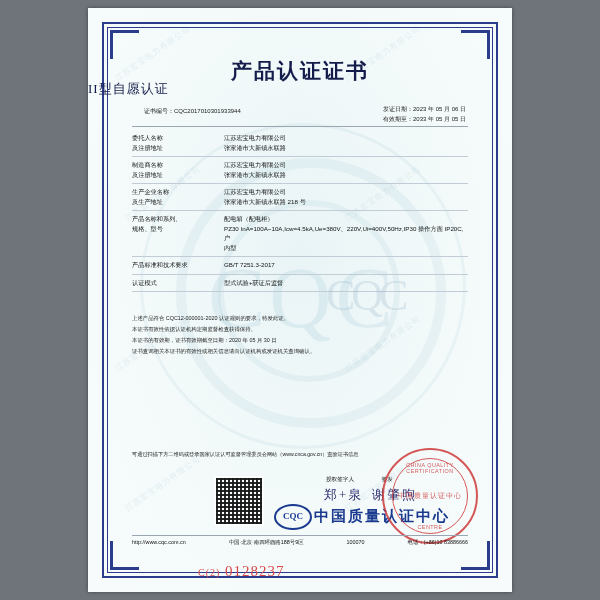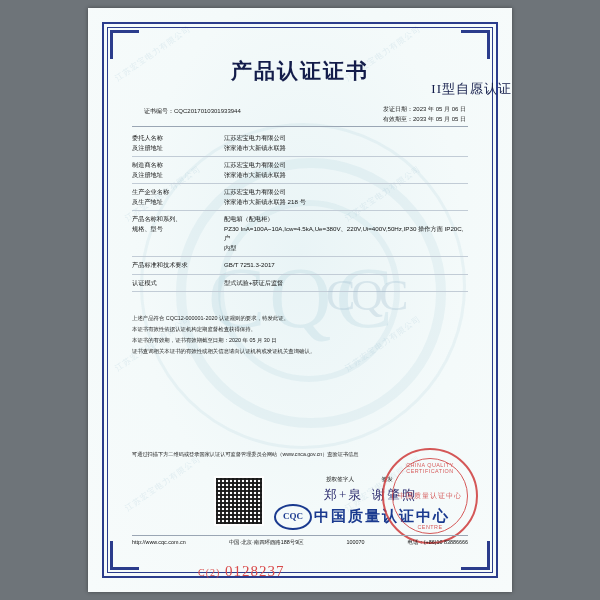--- a/index.html
+++ b/index.html
@@ -84,21 +84,21 @@
     text-align: center;
     font-family: "Liberation Serif", serif;
     font-weight: bold;
     font-size: 21px;
     color: #131c4a;
     letter-spacing: 2px;
   }
   .subtitle {
     position: absolute;
     top: 72px; left: 0; right: 0;
-    text-align: right;
+    text-align: left;
     font-family: "Liberation Serif", serif;
     font-size: 13px;
     color: #131c4a;
     letter-spacing: 1px;
   }
   .certno {
     position: absolute;
     left: 56px; top: 99px;
     font-size: 6px;
     color: #1a1a1a;

